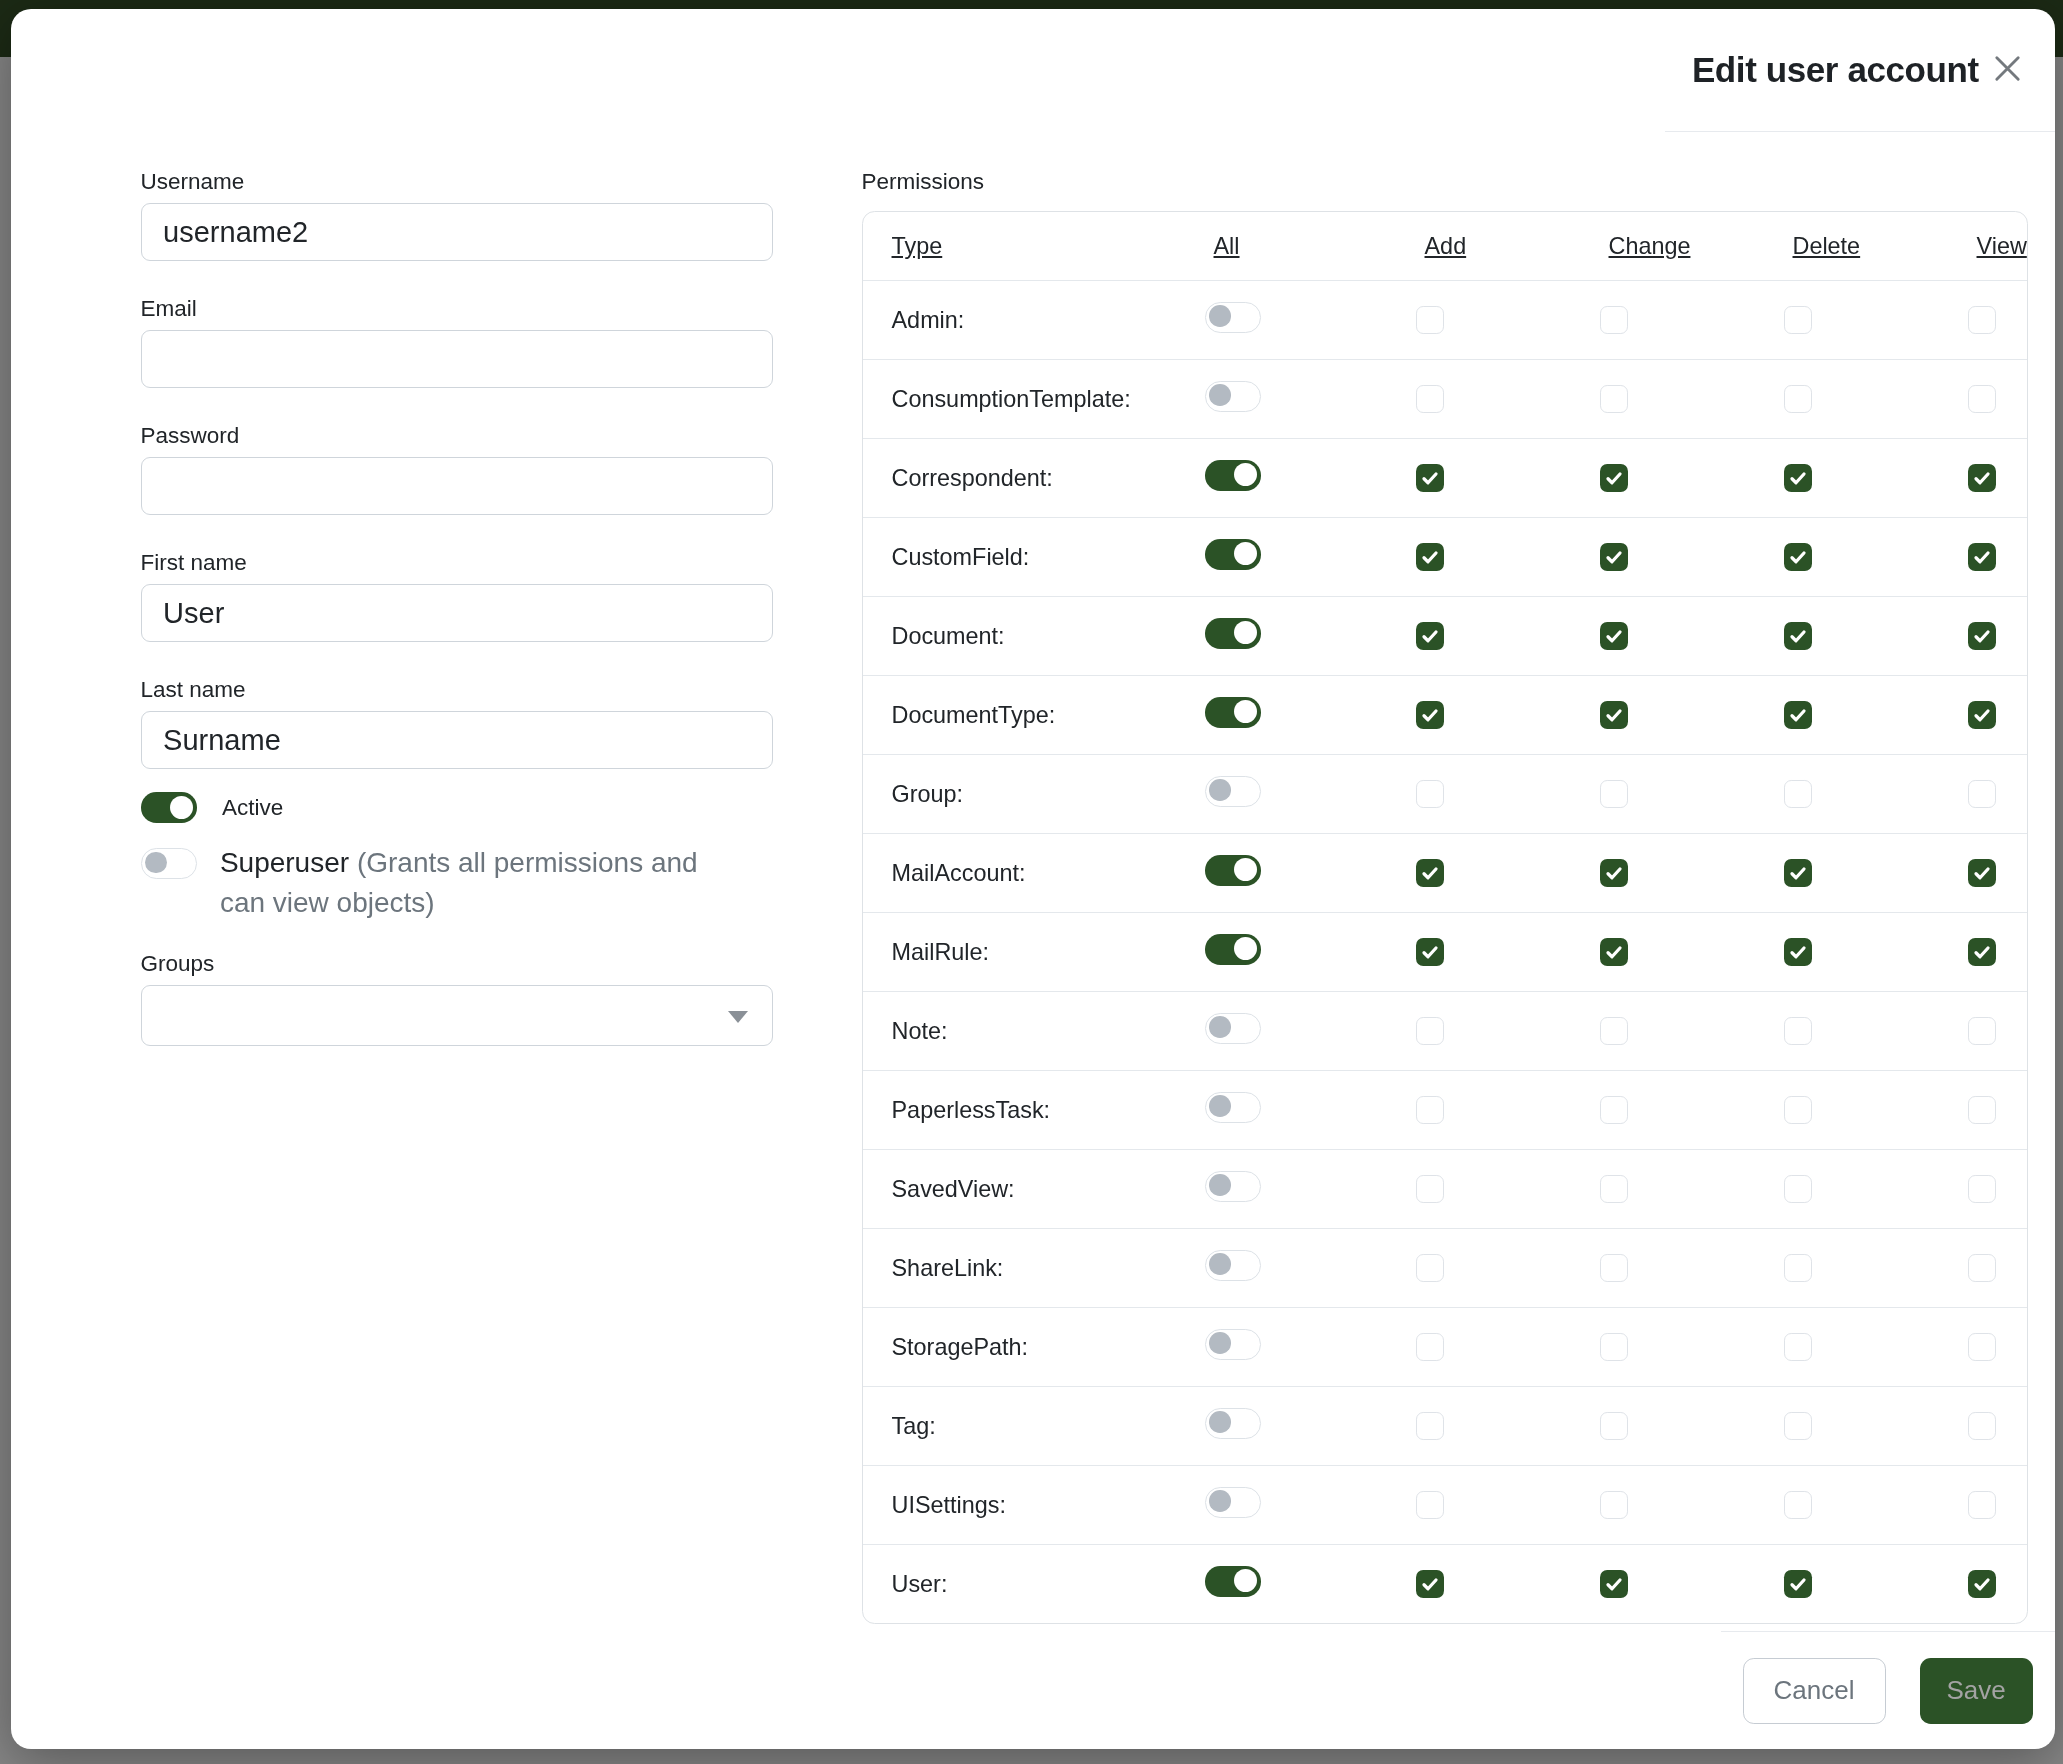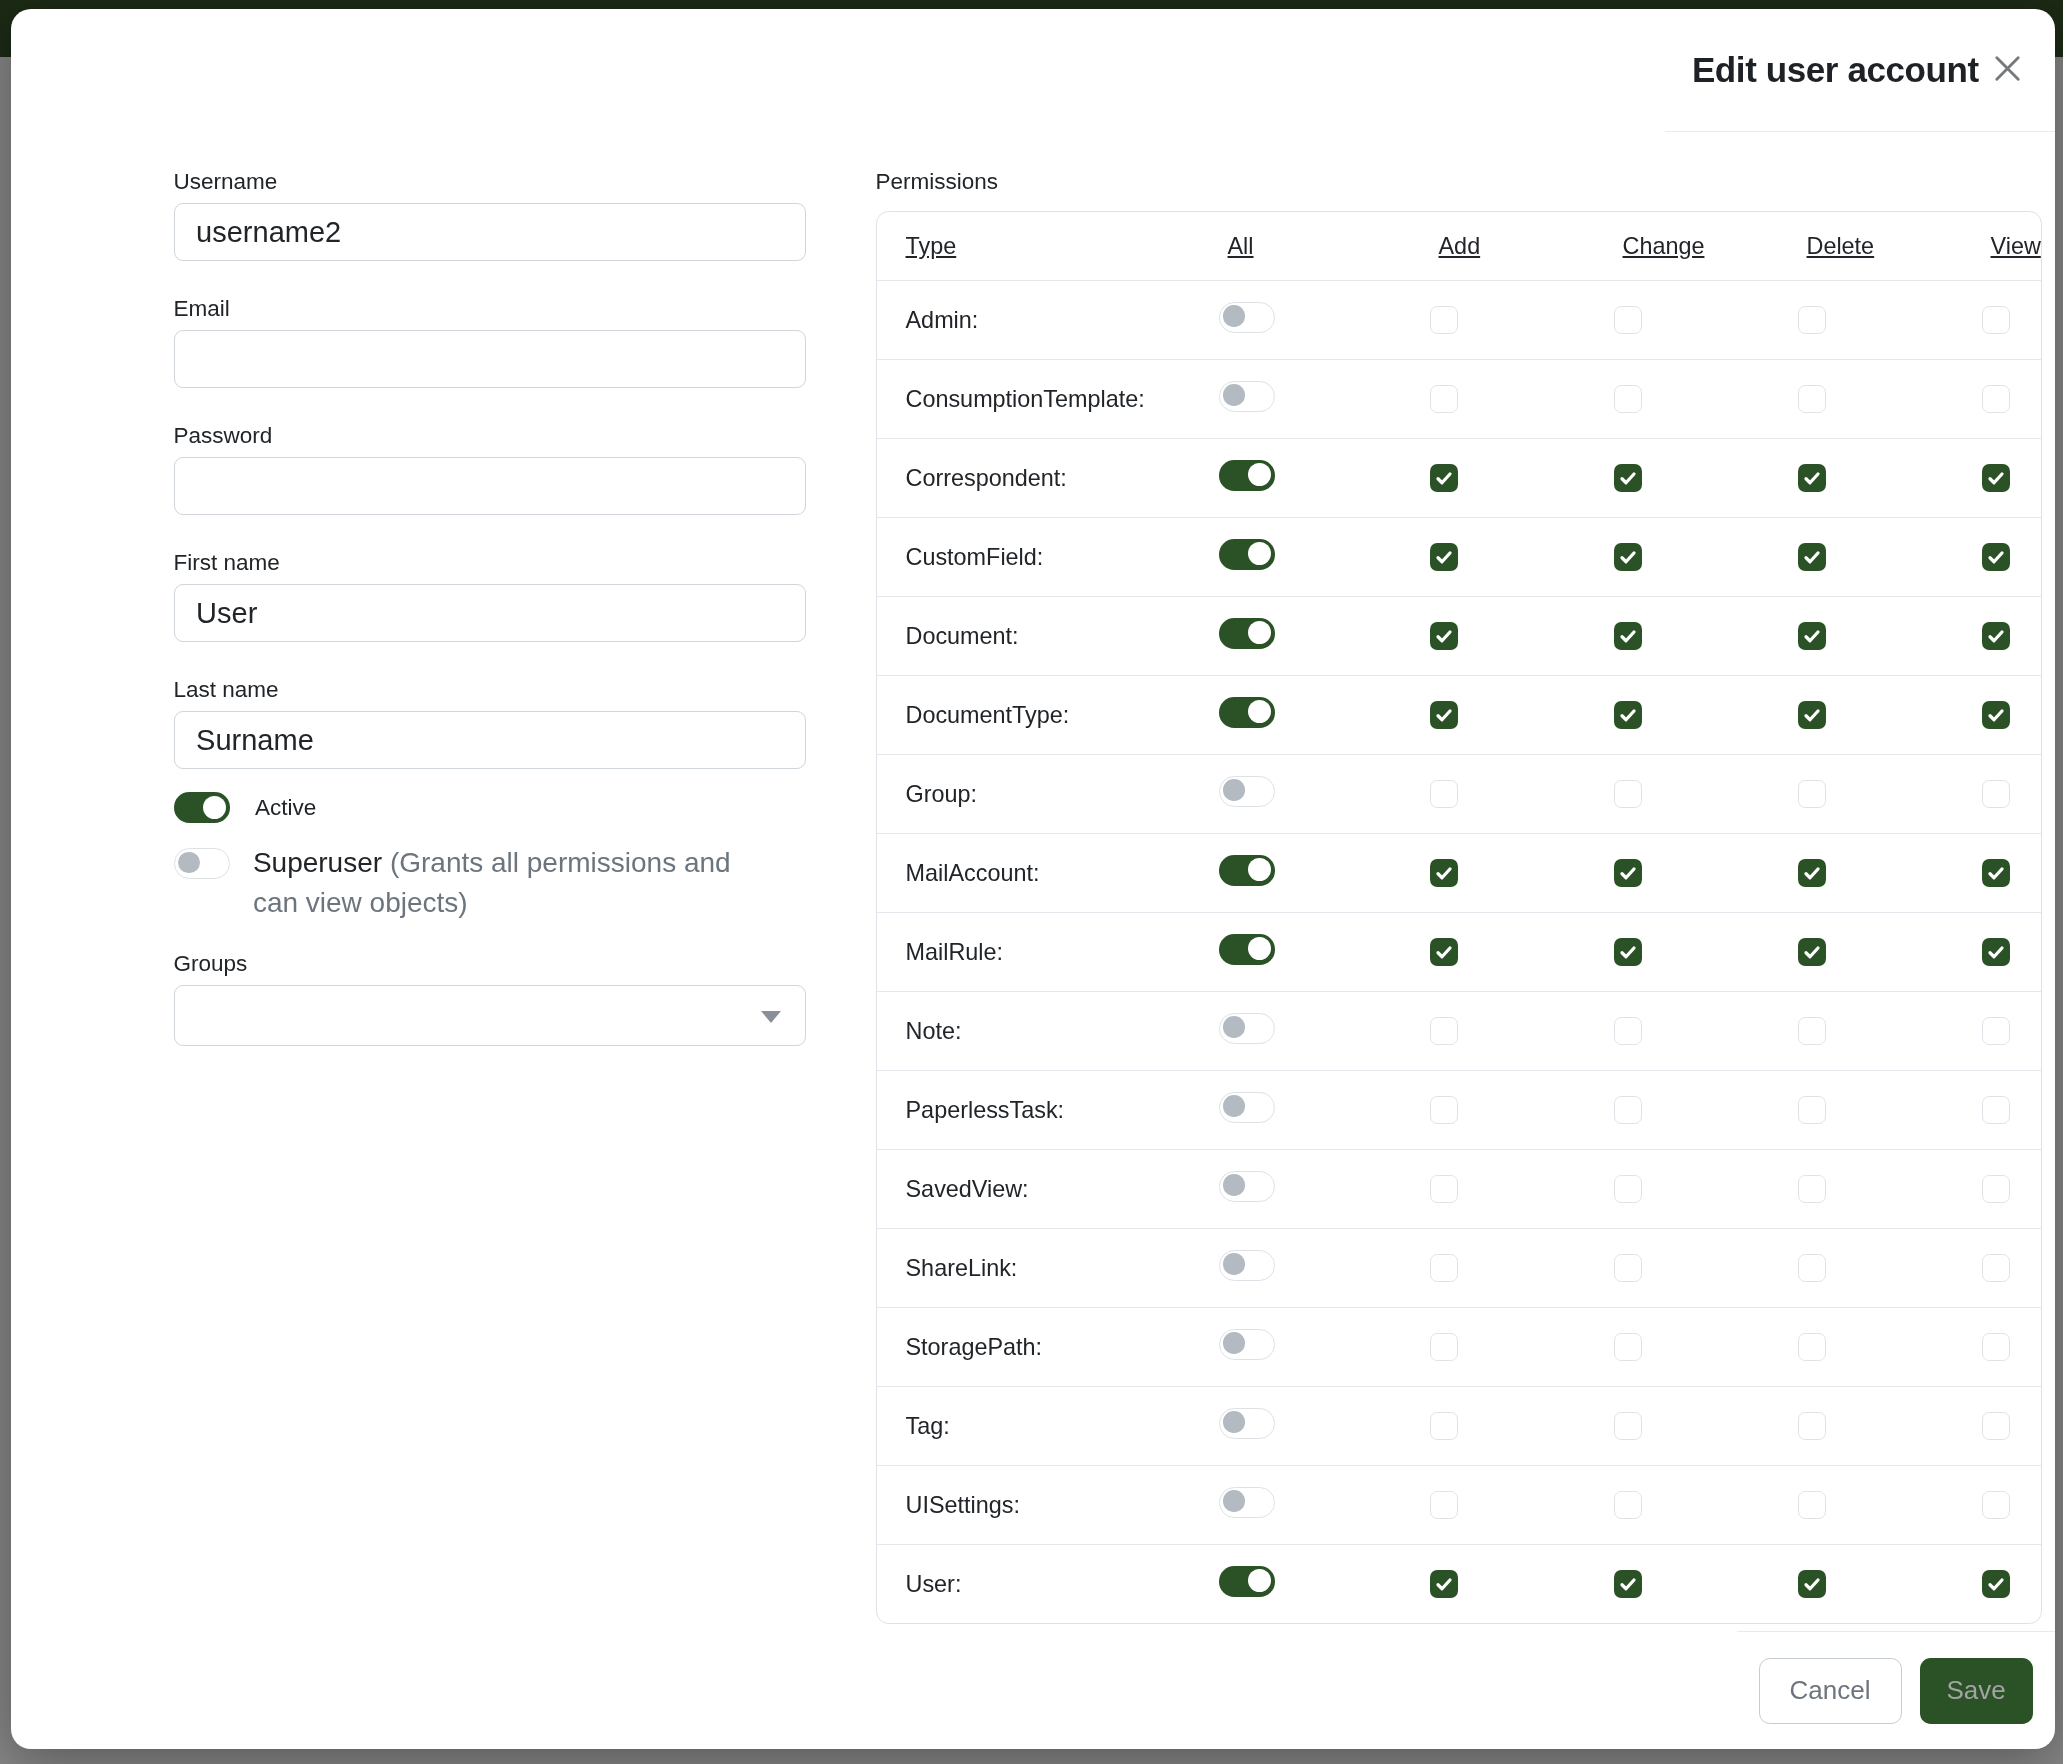--- a/index.html
+++ b/index.html
@@ -13,21 +13,21 @@
     position:absolute;left:10.8px;top:9px;width:2044px;height:1740px;
     background:#fff;border-radius:20px;box-shadow:0 10.8px 54px rgba(0,0,0,.35);
     display:flex;flex-direction:column;box-sizing:border-box;align-items:flex-end;
   }
   .modal-header{
     flex:none;height:122px;padding:0 18px 0 27px;border-bottom:1.8px solid #e7eaee;
     display:flex;align-items:center;justify-content:space-between;
   }
   .modal-title{font-size:35px;font-weight:600;letter-spacing:-0.4px;color:#1e2226;}
   .close-btn{width:58px;height:58px;display:flex;align-items:center;justify-content:center;cursor:pointer;background:none;border:none;padding:0;}
-  .modal-body{flex:1;display:flex;gap:30px;padding:36px 13px 0 27px;box-sizing:border-box;overflow:hidden;}
+  .modal-body{flex:1;display:flex;gap:49px;padding:36px 27px 0 27px;box-sizing:border-box;overflow:hidden;}
   .col-left{width:632px;flex:none;}
   .col-right{flex:1;min-width:0;margin-left:40px;}
 
   .form-group{margin-bottom:34px;}
   .form-label{display:block;font-size:22.5px;line-height:27px;margin-bottom:8px;color:#212529;}
   .text-input{
     display:block;width:100%;height:58px;box-sizing:border-box;
     border:1.8px solid #cfd5db;border-radius:9px;background:#fff;
     padding:0 21.6px;font-size:29px;color:#212529;font-family:"Liberation Sans",sans-serif;outline:none;
   }
@@ -52,21 +52,21 @@
   .perm-row{display:grid;grid-template-columns:342px 211px 184px 184px 184px 1fr;align-items:center;height:78px;border-top:1.8px solid #e4e8ec;}
   .perm-row.header-row{height:68px;border-top:none;}
   .cell{font-size:23.4px;}
   .type-cell{padding-left:29px;}
   .hdr-cell{padding-left:9px;text-decoration:underline;}
   .hdr-cell.first{padding-left:29px;}
   .cb{width:28px;height:28px;border-radius:7.2px;box-sizing:border-box;display:flex;align-items:center;justify-content:center;cursor:pointer;}
   .cb.off{border:1.8px solid #dfe3e8;background:#fff;}
   .cb.on{background:var(--accent,#2b5226);}
 
-  .modal-footer{flex:none;height:117px;border-top:1.8px solid #e7eaee;display:flex;align-items:center;justify-content:flex-end;gap:18px;padding:0 22px;}
+  .modal-footer{flex:none;height:117px;border-top:1.8px solid #e7eaee;display:flex;align-items:center;justify-content:flex-end;gap:34px;padding:0 22px;}
   .btn{height:66px;border-radius:10.8px;font-size:26px;display:flex;align-items:center;justify-content:center;cursor:pointer;font-family:"Liberation Sans",sans-serif;}
   .btn-cancel{background:#fff;border:1.8px solid #c6ccd3;color:#6c757d;padding:0 30px;}
   .btn-save{background:var(--accent,#2b5226);border:none;color:#a3a3a3;padding:0 27px;}
 </style>
 </head>
 <body style="--accent: #2b5226; --band: #1c2a15; --backdrop: #868686;">
 
 <div class="page-band"></div>
 
 <div class="modal">

